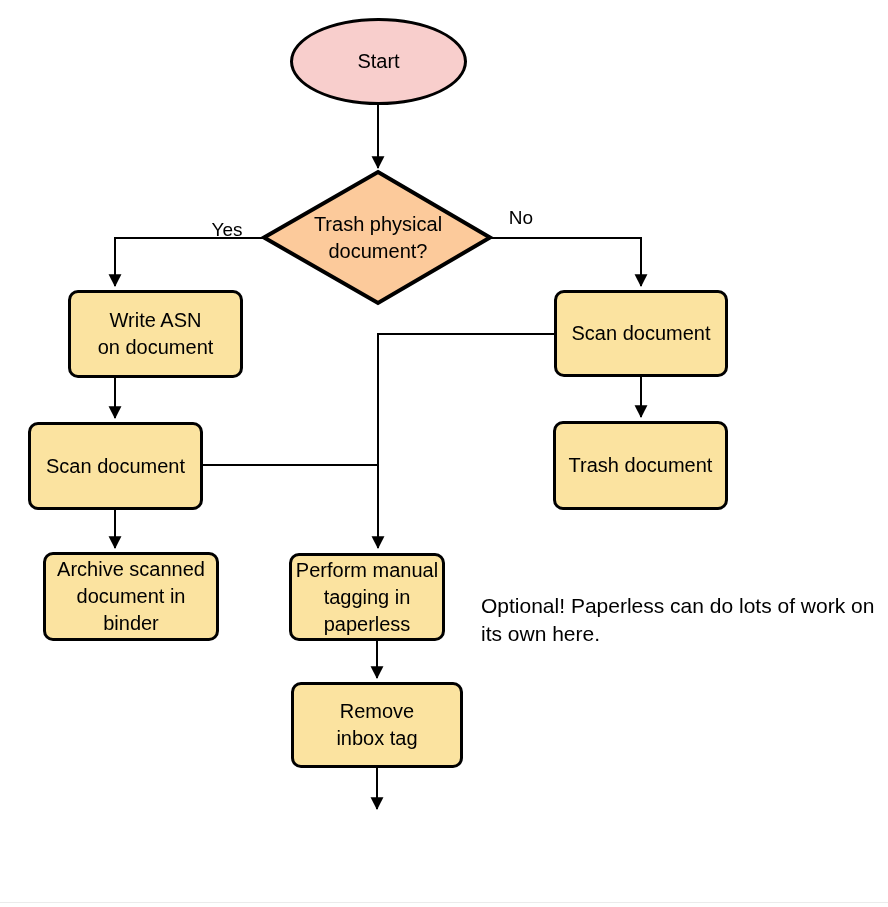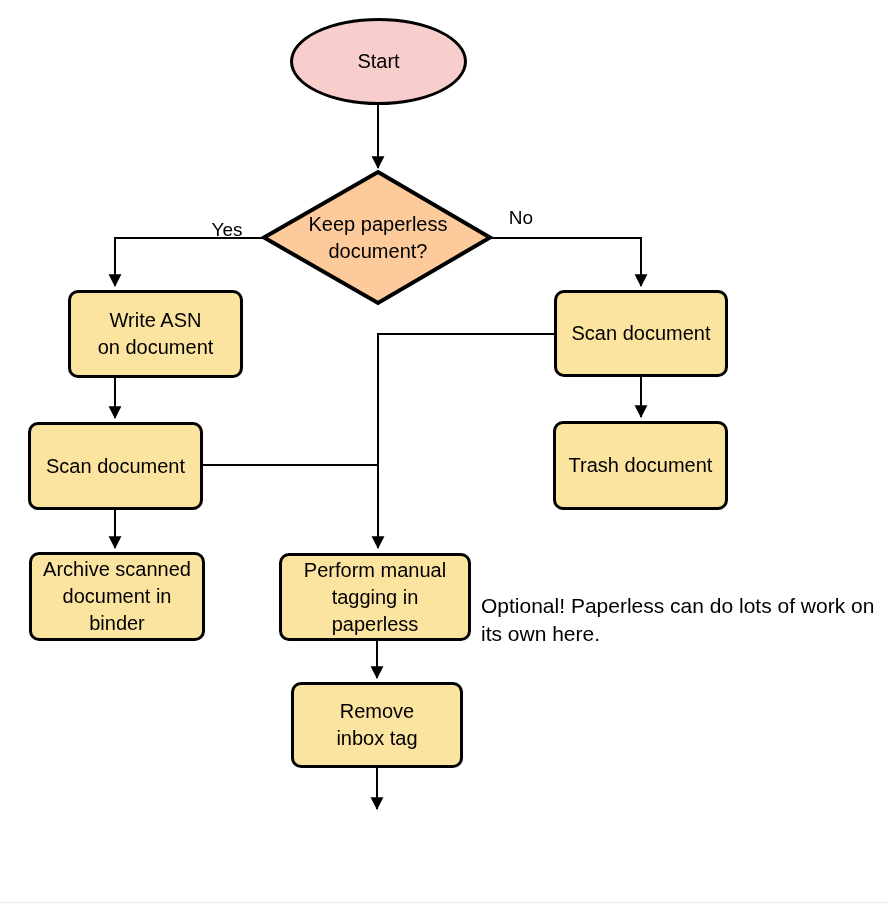--- a/index.html
+++ b/index.html
@@ -63,24 +63,24 @@
     top: 902px;
     width: 888px;
     height: 1px;
     background: var(--footer-line, #ebebeb);
   }
   
   #node-start      { left: 290px; top: 18px;  width: 177px; height: 87px; }
   #node-decision-label { left: 278px; top: 193px; width: 200px; height: 89px; background: transparent; }
   #node-write-asn  { left: 28px;  top: 290px; width: 175px; height: 88px; margin-left: 40px; }
   #node-scan-left  { left: 28px;  top: 422px; width: 175px; height: 88px; }
-  #node-archive    { left: 29px;  top: 552px; width: 176px; height: 89px; }
+  #node-archive    { left: 43px;  top: 552px; width: 176px; height: 89px; }
   #node-scan-right { left: 554px; top: 290px; width: 174px; height: 87px; }
   #node-trash      { left: 553px; top: 421px; width: 175px; height: 89px; }
-  #node-perform    { left: 279px; top: 553px; width: 192px; height: 88px; }
+  #node-perform    { left: 289px; top: 553px; width: 156px; height: 88px; }
   #node-remove     { left: 291px; top: 682px; width: 172px; height: 86px; }
   #node-end        { left: 287px; top: 813px; width: 176px; height: 87px; }
   #edge-label-yes  { left: 196px; top: 206px; margin-top: 12px; }
   #edge-label-no   { left: 490px; top: 206px; }
 </style>
 </head>
 <body>
 
 <div class="canvas">
 
@@ -103,21 +103,21 @@
     <path class="edge" d="M377,768 L377,809" marker-end="url(#arrow)"></path>
 
     <polygon class="decision-shape" points="378,172 490,237.5 378,303 264,237.5"></polygon>
   </svg>
 
   <div class="node terminator" id="node-start">
     <span>Start</span>
   </div>
 
   <div class="node decision-label" id="node-decision-label">
-    <span>Keep paperless
+    <span>Trash physical
 document?</span>
   </div>
 
   <div class="edge-label" id="edge-label-yes">
     <span>Yes</span>
   </div>
   <div class="edge-label" id="edge-label-no">
     <span>No</span>
   </div>
 

